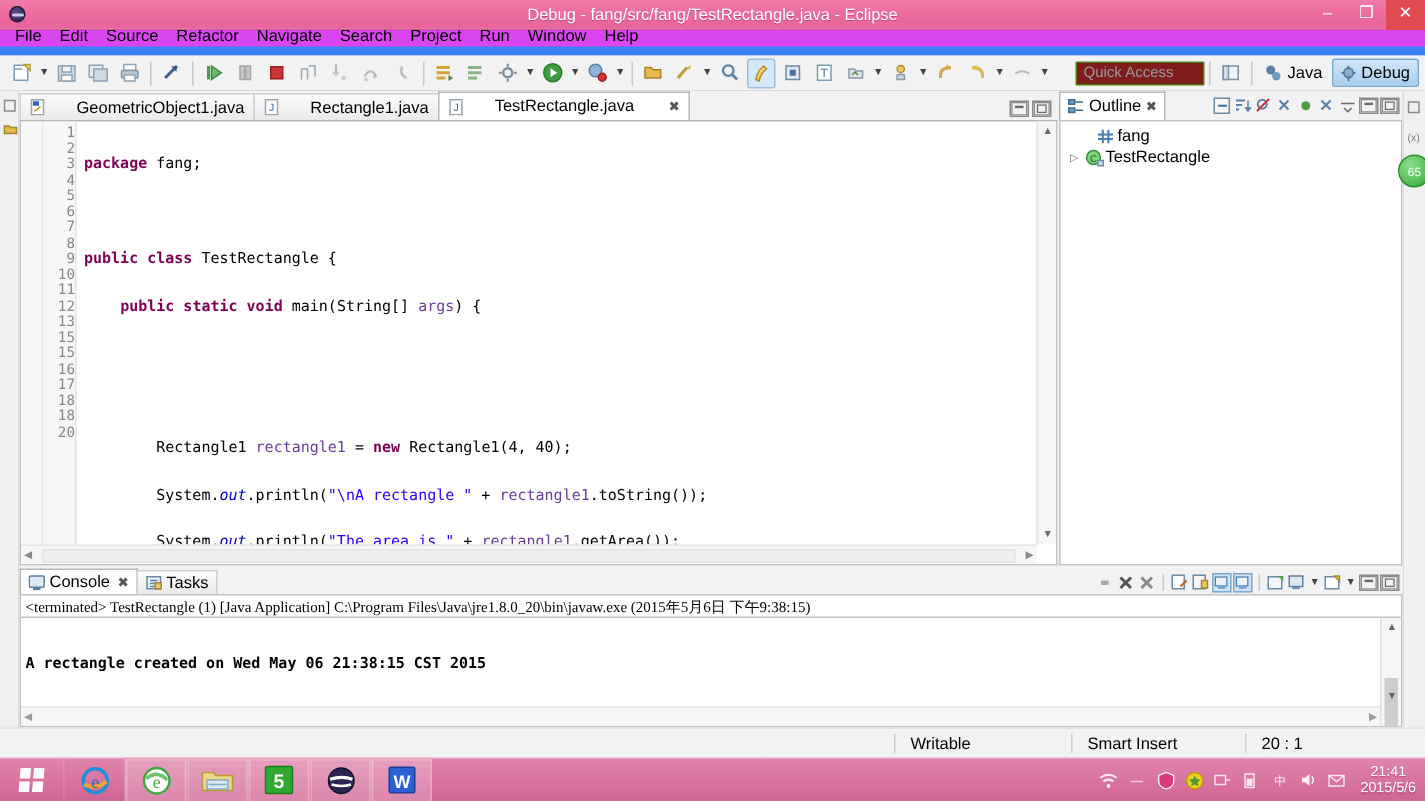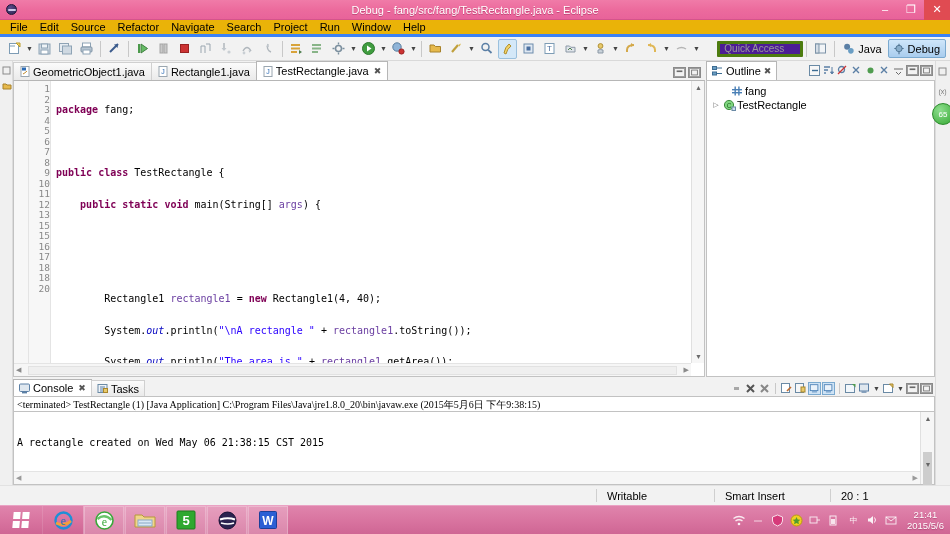--- a/index.html
+++ b/index.html
@@ -43,24 +43,24 @@
   }
   .win-buttons { margin-left:auto; display:flex; height:20px; z-index:2;}
   .win-btn {
     width: 26px; height: 20px; display:flex; align-items:center; justify-content:center;
     color: #fff; font-size: 11px; line-height: 1;
   }
   .win-btn.close { background: #e04b52; }
 
   
   .menubar {
-    height: 17px; background: #eab308;
+    height: 17px; background: #d946ef;
     display: flex; align-items: flex-end;
     padding-left: 4px;
-    border-bottom: 3px solid #3b82f6;
+    border-bottom: 6px solid #3b82f6;
   }
   .menu-item {
     padding: 1px 6px; font-size: 11px; color: #000;
     font-family: "Liberation Sans", sans-serif;
     cursor: default;
   }
 
   
   .toolbar {
     height: 24px; background: #f2f2f2;
@@ -78,21 +78,21 @@
     width: 9px; height:20px; display:flex; align-items:center; justify-content:center;
     font-size: 7px; color:#444;
   }
   .tb-sep { width:1px; height:16px; background:#c8c8c8; margin: 0 3px; }
   .ico { display:block; }
 
   
   .tb-right { margin-left:auto; display:flex; align-items:center; padding-right:4px; }
   .quick-access {
     width: 86px; height: 16px;
-    border: 3px solid #4d7c0f; background:#4c1d95;
+    border: 1px solid #4d7c0f; background:#7f1d1d;
     font-size: 10px; color:#9a9a9a; padding: 0 4px;
     display:flex; align-items:center;
     font-family:"Liberation Sans", sans-serif;
     border-radius: 1px;
   }
   .persp-btn {
     height: 19px; display:flex; align-items:center; gap:2px;
     padding: 0 5px 0 3px; font-size:11px; color:#000;
     border:1px solid transparent; border-radius:2px;text-align:right;
   }
@@ -109,21 +109,21 @@
   }
   .rail-ico { width:13px; height:14px; display:flex; align-items:center; justify-content:center; margin-top:2px;}
 
   
   .editor-stack {
     position:absolute; left:13px; top:0; width:692px; height:316px;
     background:#f7f7f7;
   }
   .tabrow { height:19px; display:flex; align-items:flex-end; background:#f2f2f2; position:relative; }
   .etab {
-    height:18px; display:flex; align-items:center; gap:3px;
+    height:18px; display:flex; align-items:center; gap:21px;
     padding: 0 6px; font-size:11px; color:#000;
     border:1px solid #d0d0d0; border-bottom:none;
     background: linear-gradient(#fbfbfb,#eaeaea);
     margin-right:-1px;
   }
   .etab.active {
     background:#ffffff; border-color:#b6b6b6;
     height:19px;
   }
   .etab .x { font-size:9px; color:#555; margin-left:2px; }
@@ -225,21 +225,21 @@
     font-size:10px; padding:1px 3px; color:#000; white-space:nowrap; overflow:hidden;
     font-family:Liberation Serif, serif;
   }
   .c-body {
     position:absolute; top:32px; left:0; right:0; bottom:0;
     background:#fff; border:1px solid #c2c2c2;
   }
   .c-out {
     position:absolute; left:3px; top:3px; right:16px; bottom:14px;
     font-family:"DejaVu Sans Mono", monospace; font-size:10px; line-height:11px;
-    white-space:pre; color:#000; overflow:hidden;
+    white-space:pre; color:#000; overflow:hidden;font-weight:bold;
   }
   .c-vs {
     position:absolute; right:0; top:0; width:14px; bottom:0;
     background:#f6f6f6; border-left:1px solid #e0e0e0;
   }
   .c-vs .a { width:14px;height:13px;display:flex;align-items:center;justify-content:center;font-size:7px;color:#666;}
   .c-vs .thumb { position:absolute; left:2px; right:2px; top:40px; height:36px; background:#cdcdcd; }
   .c-hs { position:absolute; left:0; right:14px; bottom:0; height:13px; background:#f6f6f6; border-top:1px solid #e4e4e4;
           display:flex; align-items:center; justify-content:space-between; padding:0 2px; font-size:7px; color:#9a9a9a;}
 

